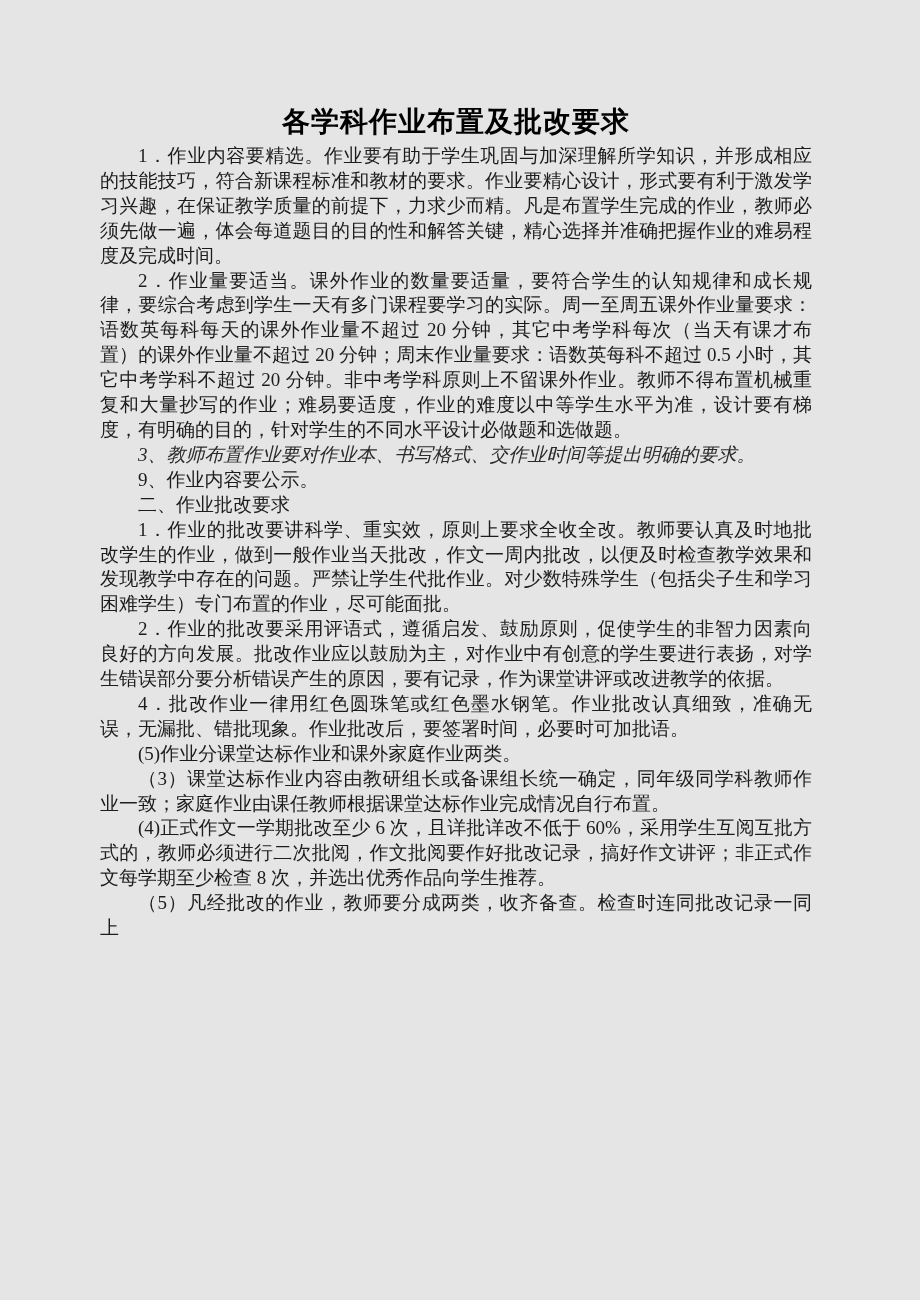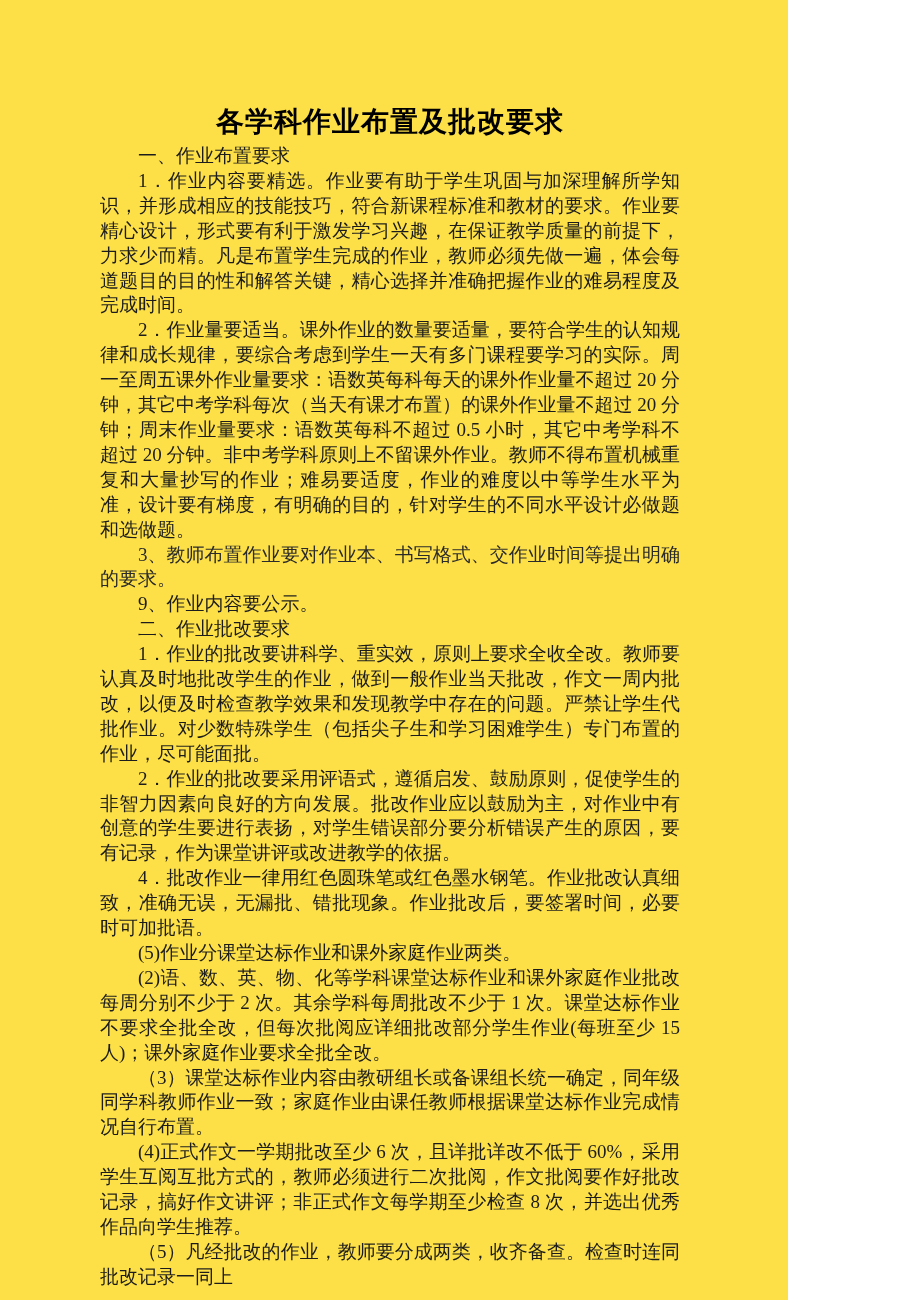--- a/index.html
+++ b/index.html
@@ -1,19 +1,19 @@
 <!DOCTYPE html>
 <html lang="zh"><head>
 <meta charset="utf-8">
 <style>
   html,body{margin:0;padding:0;background:#ffffff;}
   .page{
     position:relative;
-    width:788px;height:1300px;
-    background:#fde047;
+    width:920px;height:1300px;
+    background:#e5e5e5;
     overflow:hidden;
     box-sizing:border-box;
     padding:104px 108px 0 100px;
     font-family:"Liberation Serif","DejaVu Serif",serif;
     color:#1c1c1c;
   }
   .doc-title{
     margin:0;
     font-family:"Liberation Sans","DejaVu Sans",sans-serif;
     font-weight:700;
@@ -27,37 +27,36 @@
   .doc-body p{
     margin:0;
     font-size:19px;
     line-height:24.9px;
     text-align:justify;
     text-indent:2em;
     color:#1c1c1c;
   }
   .doc-body p.indent3{text-indent:3em;}
   .doc-body p.kaiti{
+    font-style:italic;      
     color:#2a2a2a;
   }
 </style>
 </head>
 <body>
 
 <div class="page">
   <h1 class="doc-title">各学科作业布置及批改要求</h1>
   <div class="doc-body" id="doc-body">
-      <p class="">一、作业布置要求</p>
       <p class="">1．作业内容要精选。作业要有助于学生巩固与加深理解所学知识，并形成相应的技能技巧，符合新课程标准和教材的要求。作业要精心设计，形式要有利于激发学习兴趣，在保证教学质量的前提下，力求少而精。凡是布置学生完成的作业，教师必须先做一遍，体会每道题目的目的性和解答关键，精心选择并准确把握作业的难易程度及完成时间。</p>
       <p class="">2．作业量要适当。课外作业的数量要适量，要符合学生的认知规律和成长规律，要综合考虑到学生一天有多门课程要学习的实际。周一至周五课外作业量要求：语数英每科每天的课外作业量不超过 20 分钟，其它中考学科每次（当天有课才布置）的课外作业量不超过 20 分钟；周末作业量要求：语数英每科不超过 0.5 小时，其它中考学科不超过 20 分钟。非中考学科原则上不留课外作业。教师不得布置机械重复和大量抄写的作业；难易要适度，作业的难度以中等学生水平为准，设计要有梯度，有明确的目的，针对学生的不同水平设计必做题和选做题。</p>
       <p class="kaiti">3、教师布置作业要对作业本、书写格式、交作业时间等提出明确的要求。</p>
       <p class="">9、作业内容要公示。</p>
       <p class="">二、作业批改要求</p>
       <p class="">1．作业的批改要讲科学、重实效，原则上要求全收全改。教师要认真及时地批改学生的作业，做到一般作业当天批改，作文一周内批改，以便及时检查教学效果和发现教学中存在的问题。严禁让学生代批作业。对少数特殊学生（包括尖子生和学习困难学生）专门布置的作业，尽可能面批。</p>
       <p class="">2．作业的批改要采用评语式，遵循启发、鼓励原则，促使学生的非智力因素向良好的方向发展。批改作业应以鼓励为主，对作业中有创意的学生要进行表扬，对学生错误部分要分析错误产生的原因，要有记录，作为课堂讲评或改进教学的依据。</p>
       <p class="">4．批改作业一律用红色圆珠笔或红色墨水钢笔。作业批改认真细致，准确无误，无漏批、错批现象。作业批改后，要签署时间，必要时可加批语。</p>
       <p class="">(5)作业分课堂达标作业和课外家庭作业两类。</p>
-      <p class="">(2)语、数、英、物、化等学科课堂达标作业和课外家庭作业批改每周分别不少于 2 次。其余学科每周批改不少于 1 次。课堂达标作业不要求全批全改，但每次批阅应详细批改部分学生作业(每班至少 15 人)；课外家庭作业要求全批全改。</p>
       <p class="">（3）课堂达标作业内容由教研组长或备课组长统一确定，同年级同学科教师作业一致；家庭作业由课任教师根据课堂达标作业完成情况自行布置。</p>
       <p class="">(4)正式作文一学期批改至少 6 次，且详批详改不低于 60%，采用学生互阅互批方式的，教师必须进行二次批阅，作文批阅要作好批改记录，搞好作文讲评；非正式作文每学期至少检查 8 次，并选出优秀作品向学生推荐。</p>
       <p class="">（5）凡经批改的作业，教师要分成两类，收齐备查。检查时连同批改记录一同上</p>
     </div>
 </div>
 
 </body></html>

